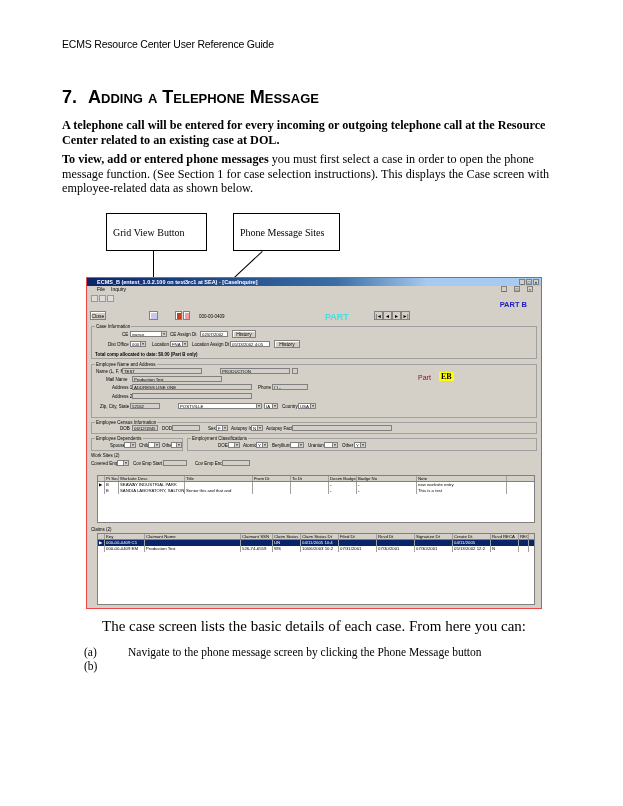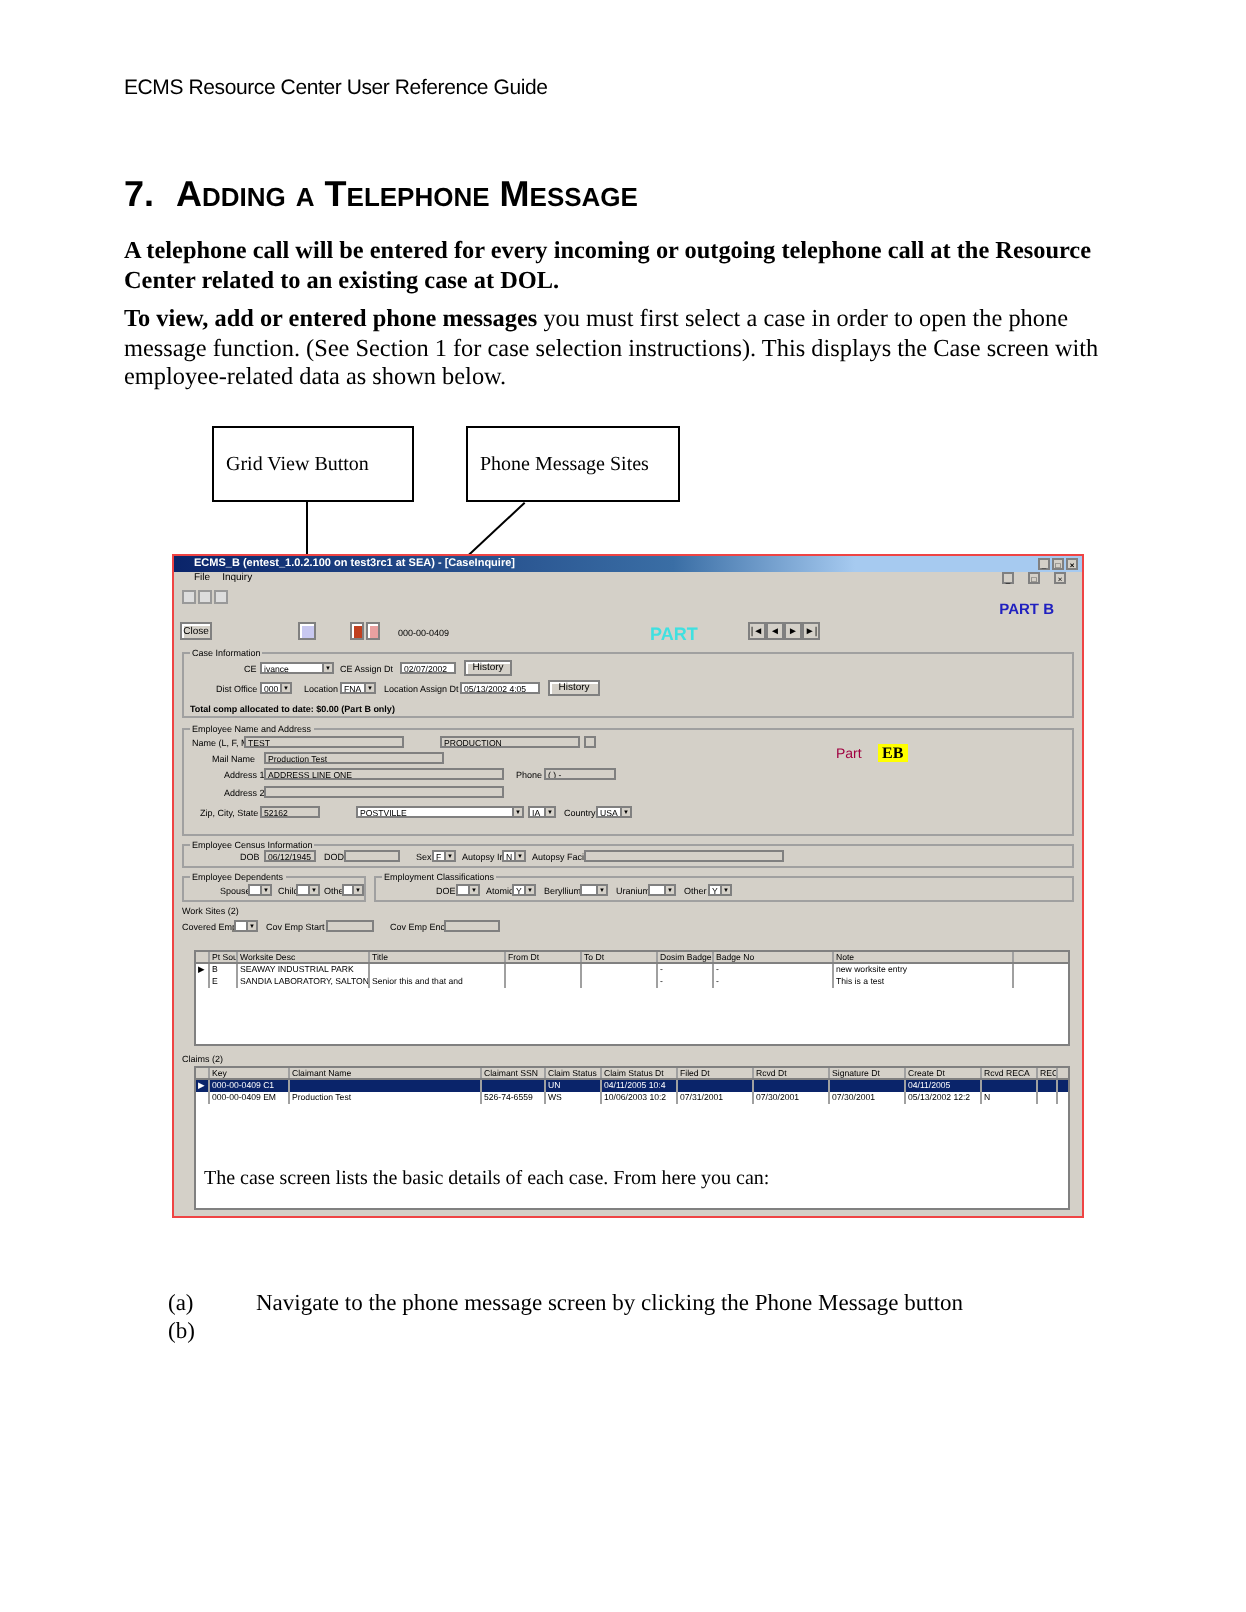--- a/index.html
+++ b/index.html
@@ -32,21 +32,21 @@
 .ghead{display:flex;height:6px;background:#d4d0c8;border-bottom:1px solid #808080}
 .ghead div,.grow div{font-size:4.3px;padding-left:1px;border-right:1px solid #a0a0a0;white-space:nowrap;overflow:hidden;line-height:6px}
 .grow{display:flex;height:6px}
 .grow.sel{background:#0a246a;color:#fff}
 .part{position:absolute;left:331px;top:96px;font-size:7px;color:#a00040}
 .eb{position:absolute;left:352px;top:94px;background:#ffff00;font-family:"Liberation Serif",serif;font-weight:bold;font-size:8px;padding:0 2px}
 .view{position:absolute;left:238px;top:34px;font-size:9px;font-weight:bold;color:#40e0e0}
 .partb{position:absolute;right:14px;top:22px;font-size:7.5px;font-weight:bold;color:#2020c0}
 .nav{position:absolute;left:287px;top:33px;display:flex}
 .nav span{width:9px;height:9px;border:1px solid #808080;background:#d4d0c8;font-size:5px;text-align:center;line-height:8px}
-.p3{position:absolute;left:102px;top:584px;font-size:10px}
+.p3{position:absolute;left:102px;top:618px;font-size:15px}
 .li{position:absolute;left:84px;font-size:11.5px;display:flex}
 .li .lab{width:44px}
 </style>
 </head>
 <body>
 
 <div class="hdr">ECMS Resource Center User Reference Guide</div>
 <div class="sec"><span class="num">7.</span><span class="sc">Adding a Telephone Message</span></div>
 <div class="p1">A telephone call will be entered for every incoming or outgoing telephone call at the Resource Center related to an existing case at DOL.</div>
 <div class="p2"><b>To view, add or entered phone messages</b><span> you must first select a case in order to open the phone message function.  (See Section 1 for case selection instructions).  This displays the Case screen with employee-related data as shown below.</span></div>

